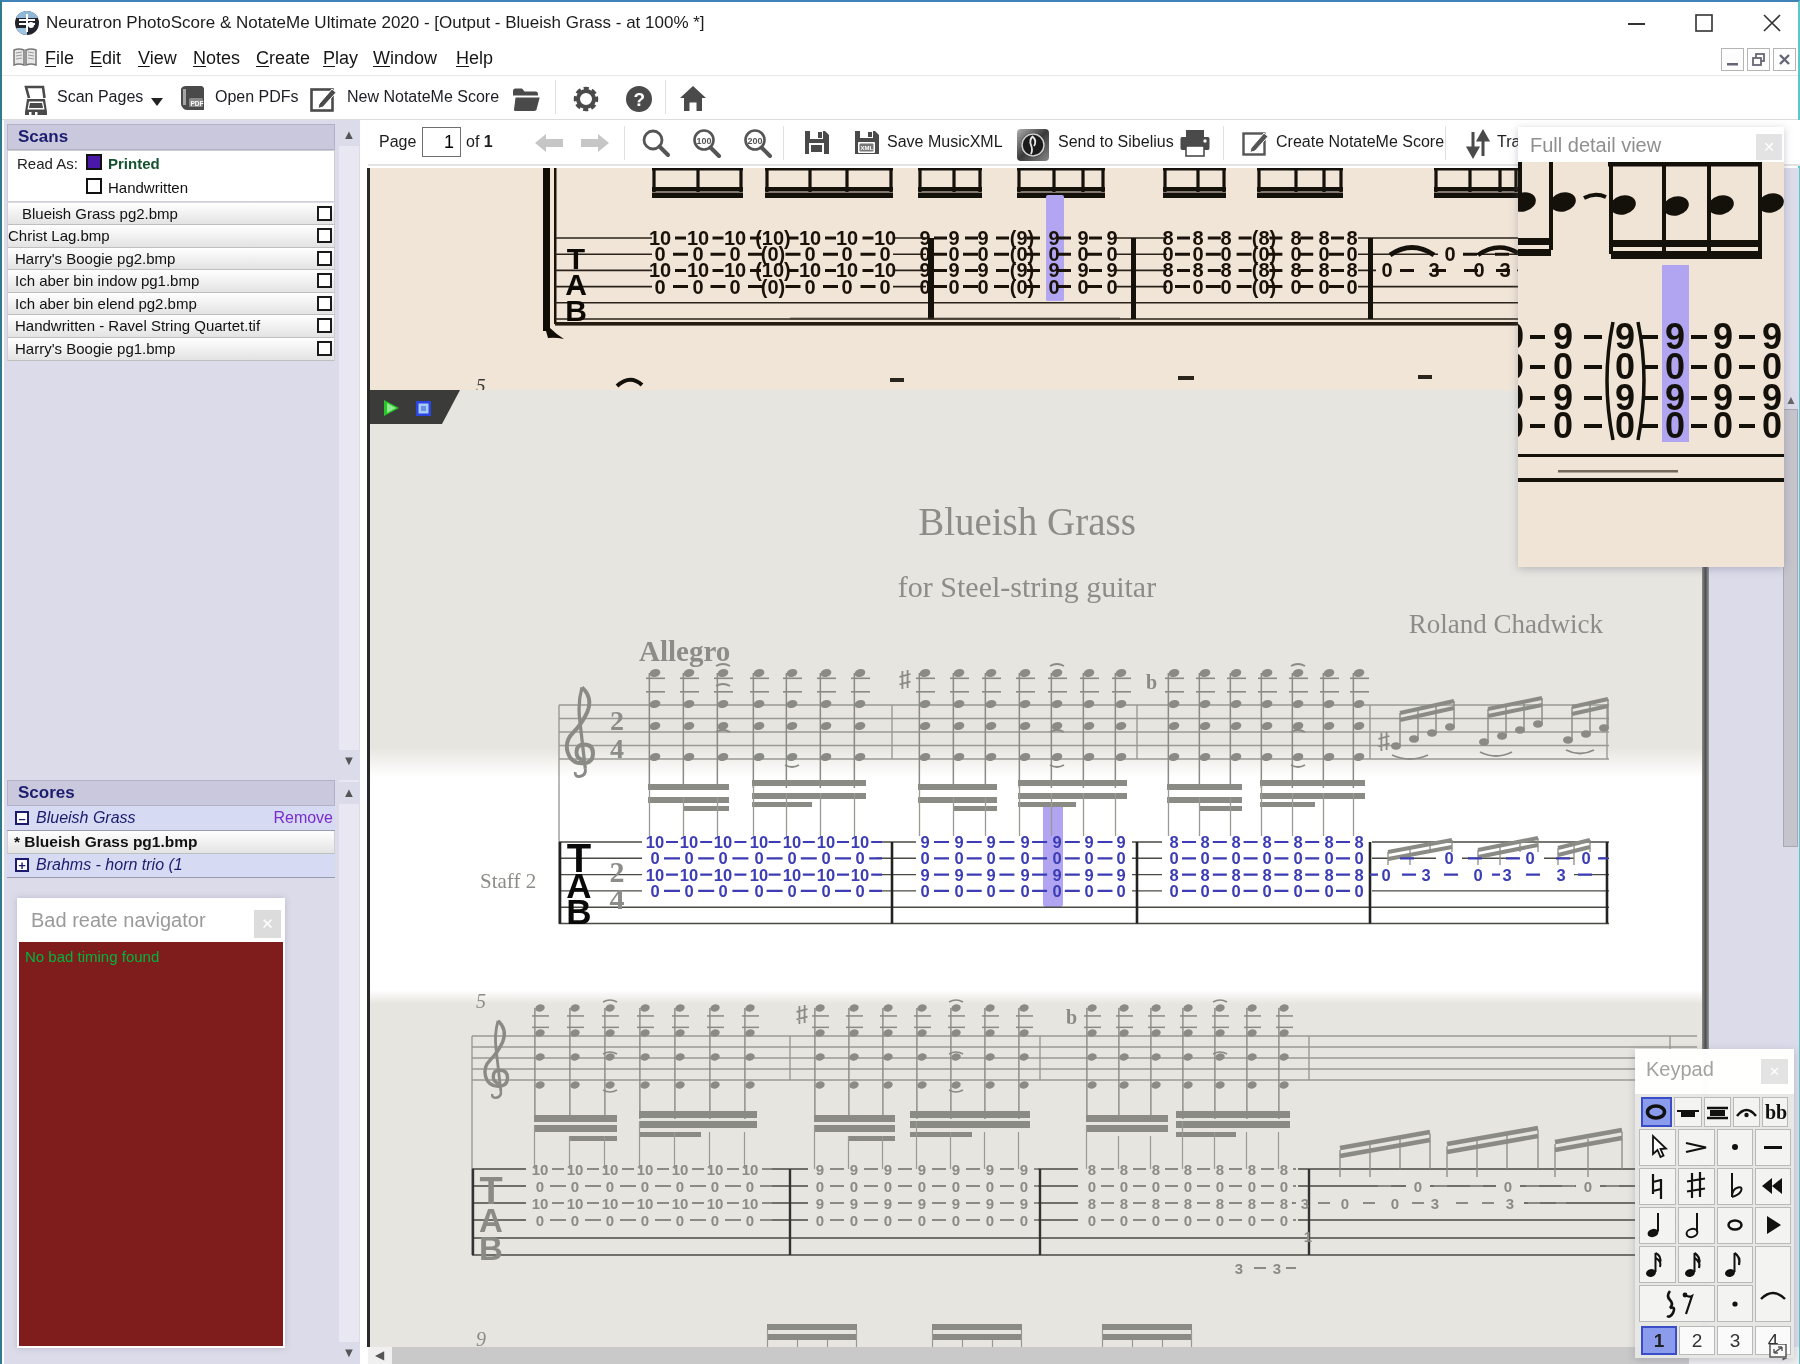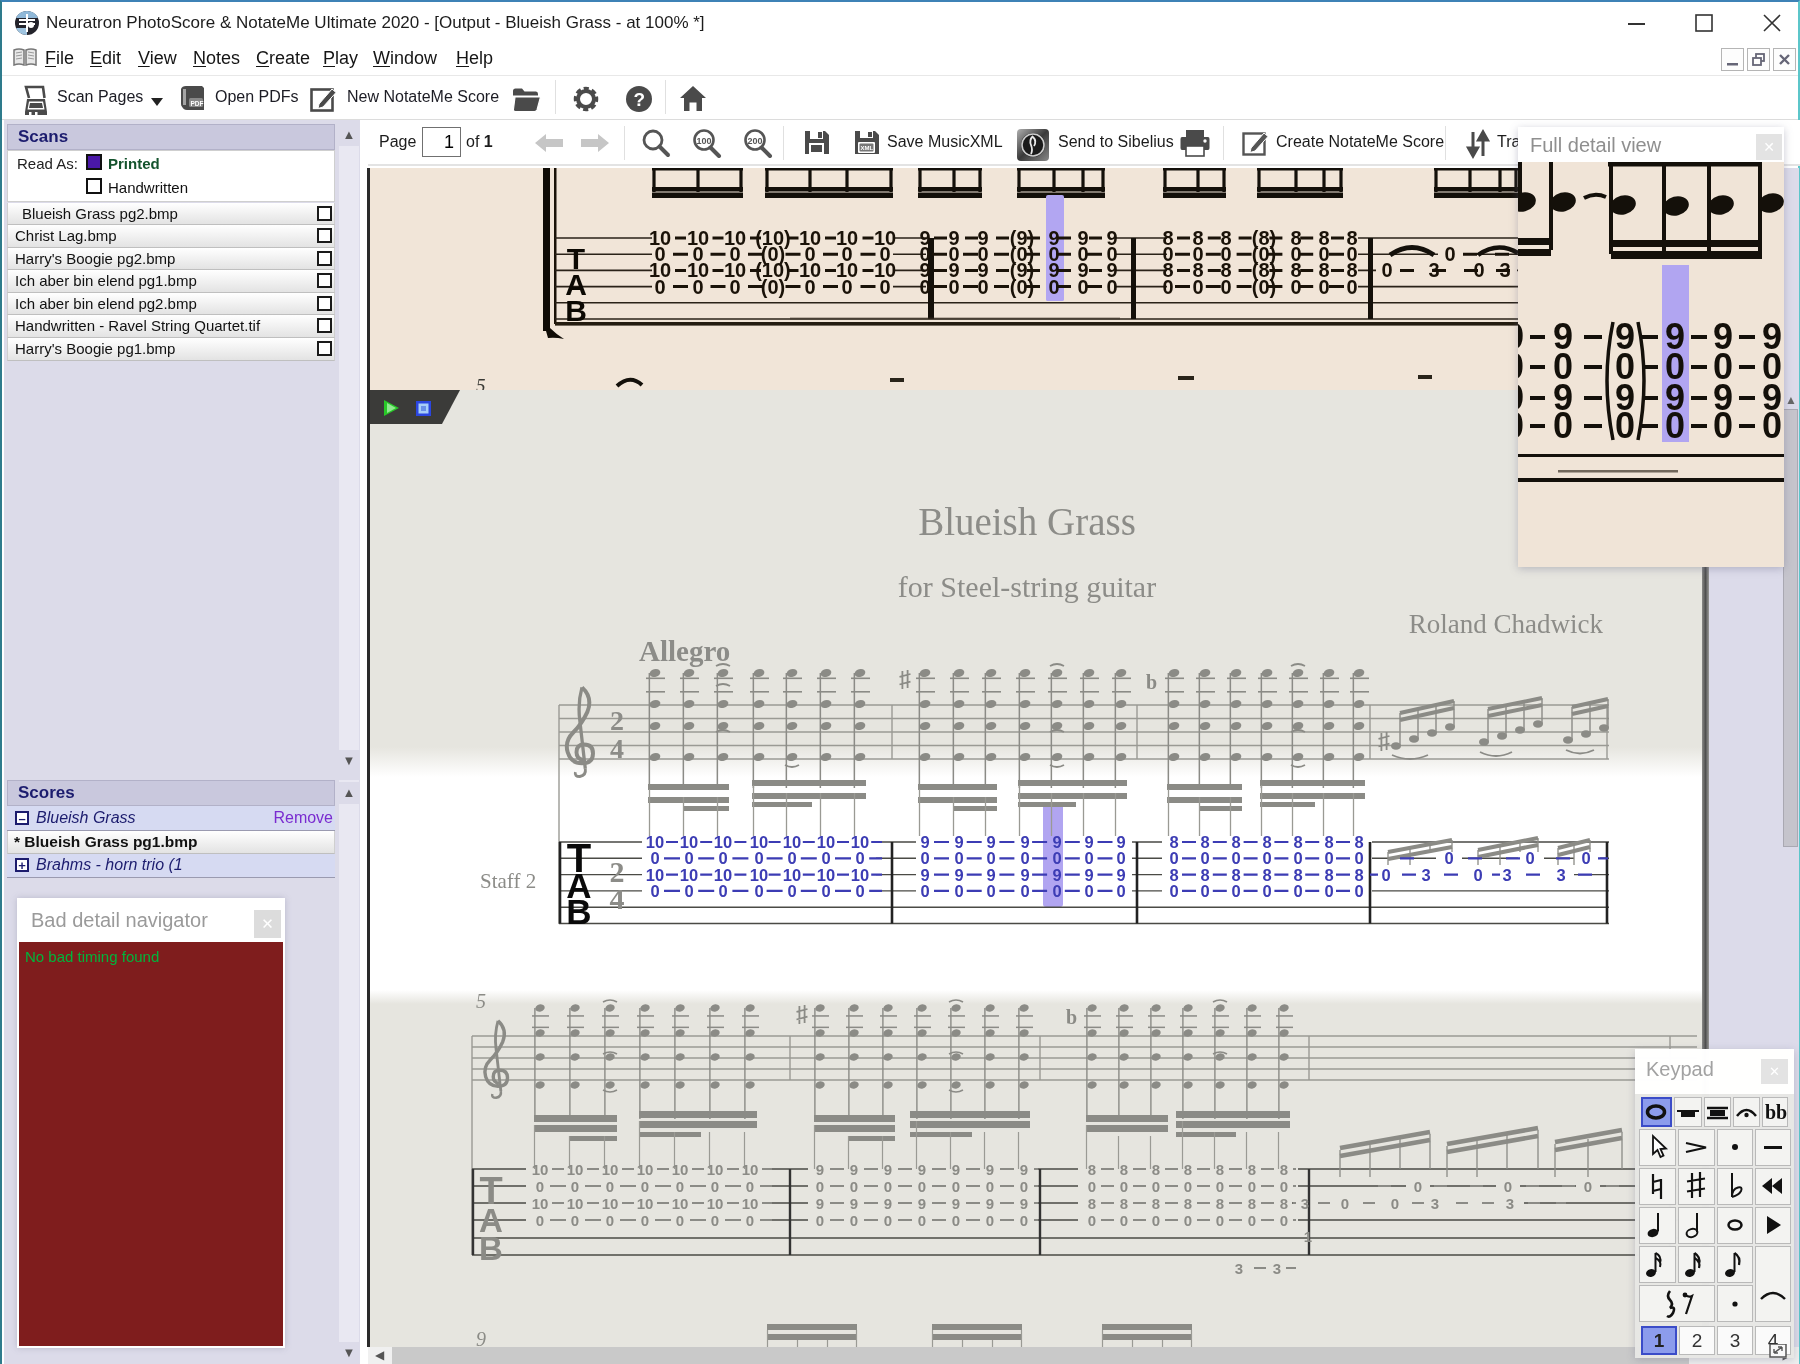--- a/index.html
+++ b/index.html
@@ -210,23 +210,23 @@
 
  <div class="phead" style="top:4px">Scans</div>
  <div class="abs" style="left:3px;top:30px;width:328px;height:52px;background:#fff;border:1px solid #cfcfcf">
    <div class="abs" style="left:9px;top:4px;font-size:15px;color:#222">Read As:</div>
    <div class="abs" style="left:78px;top:3px;width:16px;height:16px;border:2px solid #111;background:#4a18a8"></div>
    <div class="abs" style="left:100px;top:4px;font-size:15px;font-weight:bold;color:#14532d">Printed</div>
    <div class="abs" style="left:78px;top:27px;width:16px;height:16px;border:2px solid #111;background:#fff"></div>
    <div class="abs" style="left:100px;top:28px;font-size:15px;color:#111">Handwritten</div>
  </div>
  <div class="lrow" style="top:83px;height:22px;line-height:21px;padding-left:14px">Blueish Grass pg2.bmp</div>
- <div class="lrow" style="top:105px;height:23px;line-height:22px;padding-left:7px">Christ Lag.bmp</div>
+ <div class="lrow" style="top:105px;height:23px;line-height:22px;">Christ Lag.bmp</div>
  <div class="lrow" style="top:128px;height:22px;line-height:21px;padding-left:7px">Harry's Boogie pg2.bmp</div>
- <div class="lrow" style="top:150px;height:23px;line-height:22px;padding-left:7px">Ich aber bin elend pg1.bmp</div>
+ <div class="lrow" style="top:150px;height:23px;line-height:22px;padding-left:7px">Ich aber bin indow pg1.bmp</div>
  <div class="lrow" style="top:173px;height:22px;line-height:21px;padding-left:7px">Ich aber bin elend pg2.bmp</div>
  <div class="lrow" style="top:195px;height:23px;line-height:22px;padding-left:7px">Handwritten - Ravel String Quartet.tif</div>
  <div class="lrow" style="top:218px;height:23px;line-height:22px;padding-left:7px">Harry's Boogie pg1.bmp</div>
  <div class="cbx" style="left:313px;top:86px"></div>
  <div class="cbx" style="left:313px;top:108px"></div>
  <div class="cbx" style="left:313px;top:131px"></div>
  <div class="cbx" style="left:313px;top:153px"></div>
  <div class="cbx" style="left:313px;top:176px"></div>
  <div class="cbx" style="left:313px;top:198px"></div>
  <div class="cbx" style="left:313px;top:221px"></div>
@@ -245,21 +245,21 @@
  <div class="bluerow" style="top:734px;height:24px">
    <div class="pm" style="top:4px">+</div>
    <div class="abs" style="left:29px;top:2px;font-style:italic">Brahms - horn trio (1</div>
  </div>
 
  <div class="sb" style="left:335px;top:660px;height:584px"></div>
  <div class="sbarrow" style="left:335px;top:662px">▲</div>
  <div class="sbarrow" style="left:335px;top:1222px">▼</div>
 
  <div class="abs" style="left:13px;top:778px;width:268px;height:450px;background:#fff;box-shadow:0 0 6px rgba(120,120,150,.35)">
-   <div class="abs" style="left:14px;top:11px;font-size:20px;color:#9a9a9a">Bad detail navigator</div>
+   <div class="abs" style="left:14px;top:11px;font-size:20px;color:#9a9a9a">Bad reate navigator</div>
    <div class="abs" style="left:237px;top:12px;width:27px;height:28px;background:#dcdcdc;color:#fff;font-size:15px;text-align:center;line-height:28px">✕</div>
    <div class="abs" style="left:2px;top:44px;width:264px;height:404px;background:#7f1d1d">
      <div class="abs" style="left:6px;top:6px;font-size:15px;color:#00b53c">No bad timing found</div>
    </div>
  </div>
 </div>
 <div id="content"></div>
 <div class="abs" style="left:365px;top:166px;width:3px;height:1179px;background:#2a2a2a"></div>
 
 <div class="abs" style="left:368px;top:166px;width:1413px;height:222px;background:#f1e5d8"></div>

